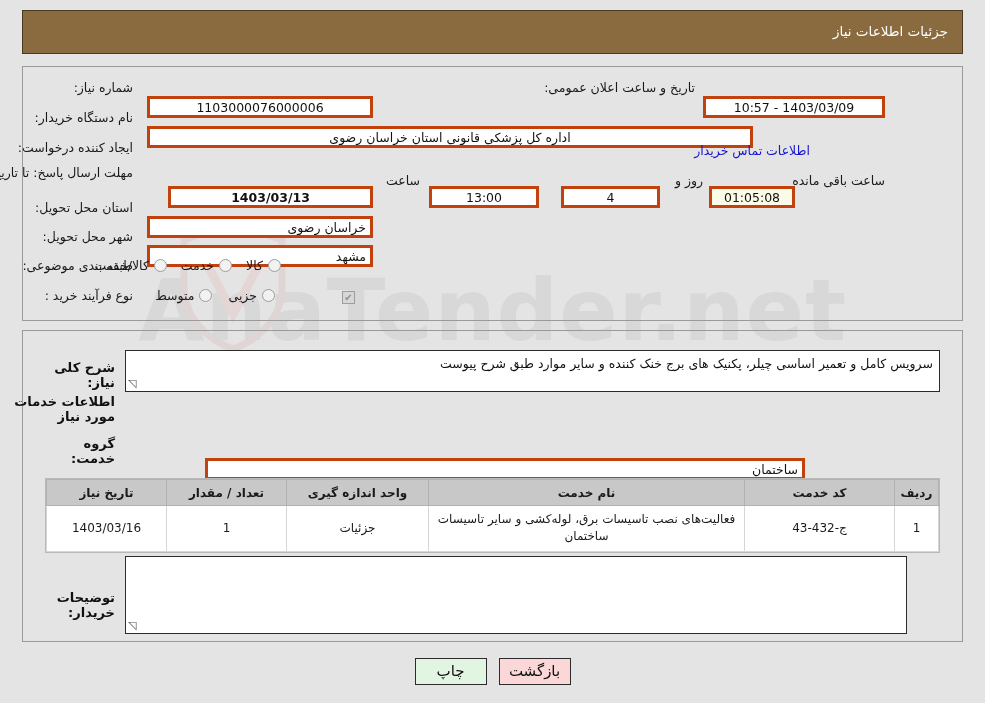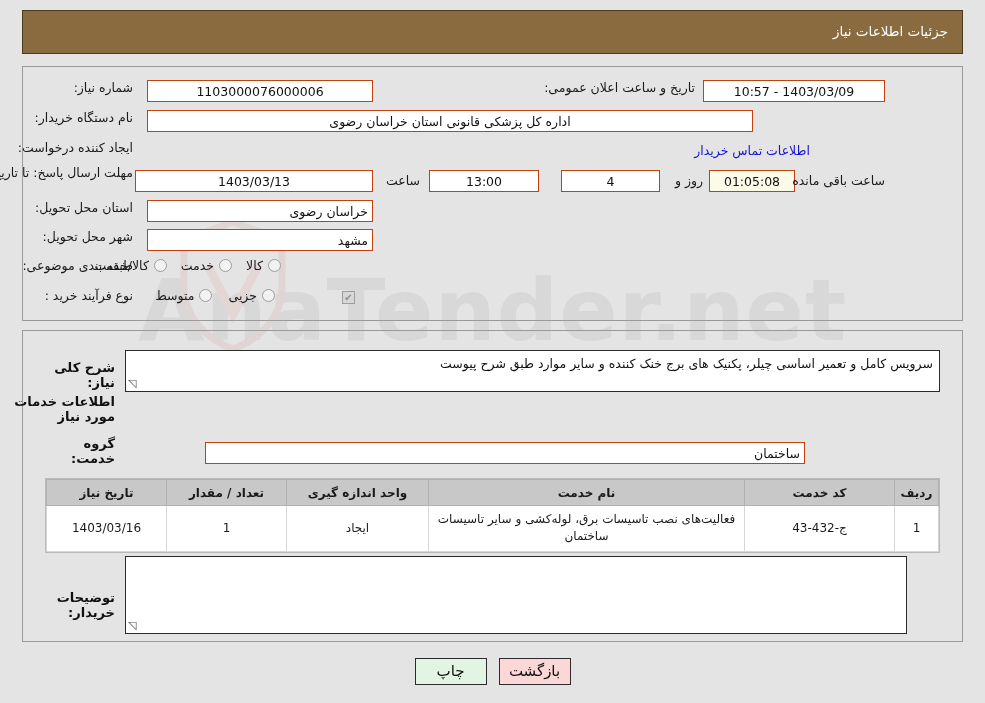--- a/index.html
+++ b/index.html
@@ -80,30 +80,31 @@
     white-space: nowrap;
   }
   .lbl {
     font-size: 12.5px;
     color: #1a1a1a;
     text-align: left;
     line-height: 1.25;
   }
   .fld {
     background: #ffffff;
-    border: 1px solid #c2410c;
+    border: 3px solid #c2410c;
     height: 22px;
     font-size: 12.5px;
     color: #111;
     display: flex;
     align-items: center;
     justify-content: center;
     padding: 0 4px;
     overflow: hidden;
     white-space: nowrap;
+    margin-top: 16px;
   }
   .fld.right { justify-content: flex-start; }
   .fld.timer { background: #fbfbe8; }
   .linkish {
     color: #1515cf;
     font-size: 12.5px;
     cursor: pointer;
     white-space: nowrap;
   }
   .plaintext { font-size: 12.5px; color: #1a1a1a; white-space: nowrap; }
@@ -251,21 +252,21 @@
   <div class="fld right" style="position:absolute; top:110px; right:232px; width:606px; z-index:4; justify-content:center;">اداره کل پزشکی قانونی استان خراسان رضوی</div>
 
   <div class="frow" style="top:140px; right:852px;">
     <span class="lbl">ایجاد کننده درخواست:</span>
   </div>
   <div class="linkish" style="position:absolute; top:143px; right:175px; z-index:5;">اطلاعات تماس خریدار</div>
 
   <div class="frow" style="top:165px; right:852px; width:105px; display:block;">
     <span class="lbl" style="display:block; line-height:1.35;">مهلت ارسال پاسخ: تا تاریخ:</span>
   </div>
-  <div class="fld" style="position:absolute; top:170px; right:612px; width:238px; z-index:4;">1403/03/13</div>
+  <div class="fld" style="position:absolute; top:170px; right:612px; width:205px; z-index:4;font-weight:bold;">1403/03/13</div>
   <span class="plaintext" style="position:absolute; top:173px; right:565px; z-index:4;">ساعت</span>
   <div class="fld" style="position:absolute; top:170px; right:446px; width:110px; z-index:4;">13:00</div>
   <div class="fld" style="position:absolute; top:170px; right:325px; width:99px; z-index:4;">4</div>
   <span class="plaintext" style="position:absolute; top:173px; right:282px; z-index:4;">روز و</span>
   <div class="fld timer" style="position:absolute; top:170px; right:190px; width:86px; z-index:4;">01:05:08</div>
   <span class="plaintext" style="position:absolute; top:173px; right:100px; z-index:4;">ساعت باقی مانده</span>
 
   <div class="frow" style="top:200px; right:852px;">
     <span class="lbl">استان محل تحویل:</span>
   </div>
@@ -332,21 +333,21 @@
           <th style="width:142px;">واحد اندازه گیری</th>
           <th style="width:120px;">تعداد / مقدار</th>
           <th style="width:120px;">تاریخ نیاز</th>
         </tr>
       </thead>
       <tbody>
         <tr>
           <td>1</td>
           <td>ج-432-43</td>
           <td>فعالیت‌های نصب تاسیسات برق، لوله‌کشی و سایر تاسیسات ساختمان</td>
-          <td>ایجاد</td>
+          <td>جزئیات</td>
           <td>1</td>
           <td>1403/03/16</td>
         </tr>
       </tbody>
     </table>
   </div>
 
   <span class="bold-lbl" style="position:absolute; top:590px; right:870px; z-index:4;">توضیحات خریدار:</span>
   <div class="ta" style="position:absolute; top:556px; right:78px; width:782px; height:78px; z-index:4;">
     <span></span>

